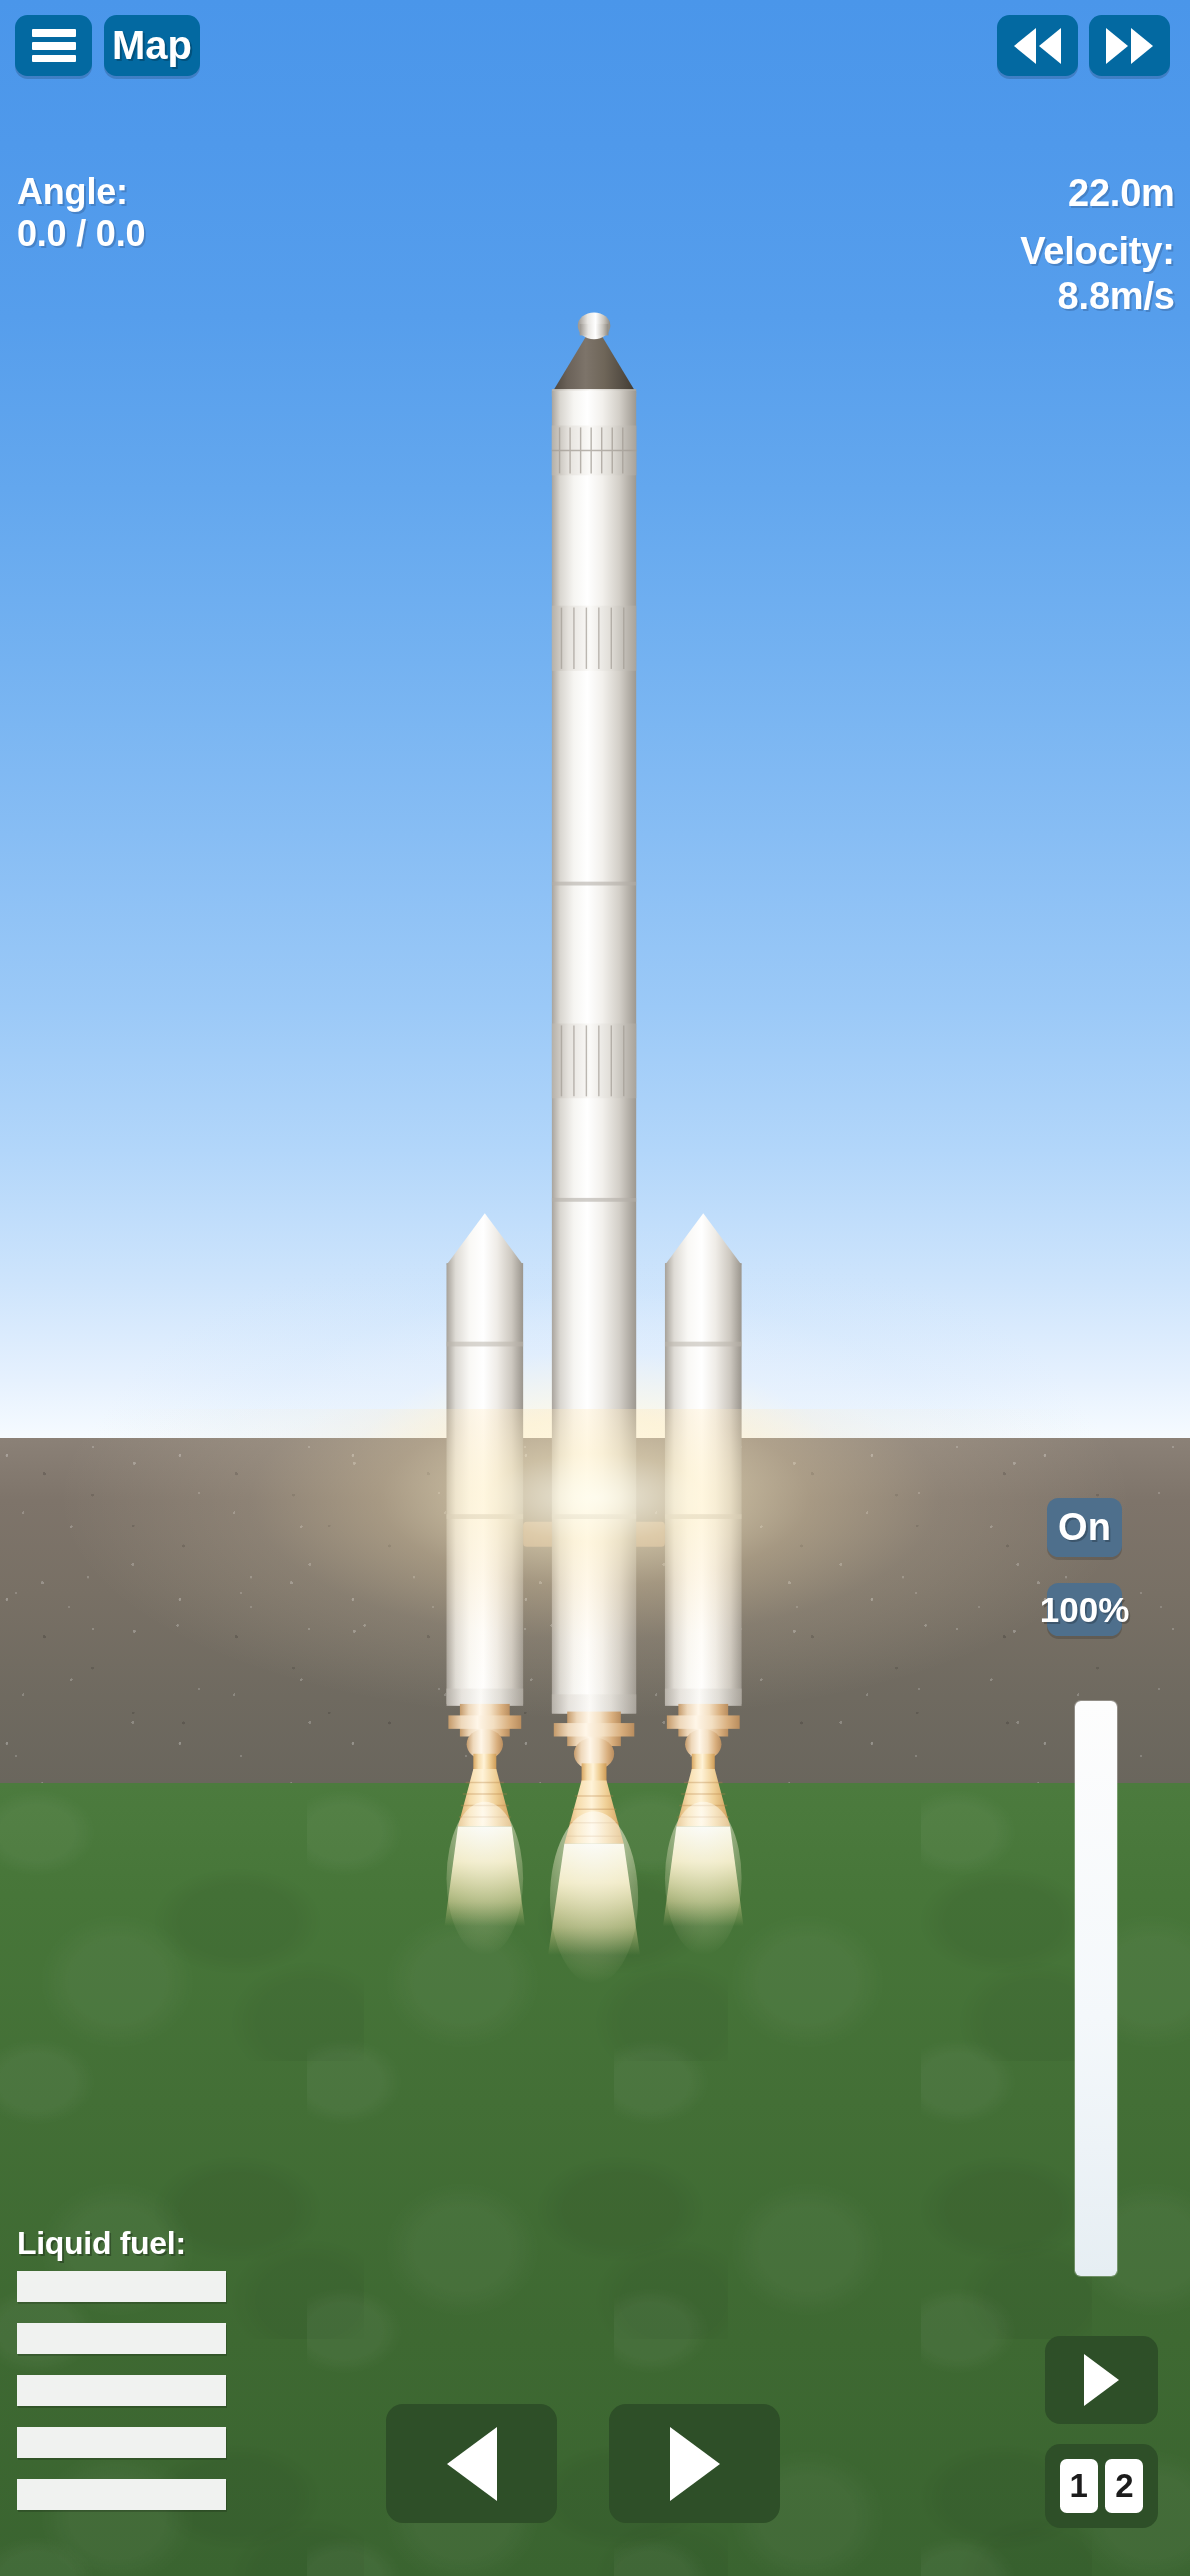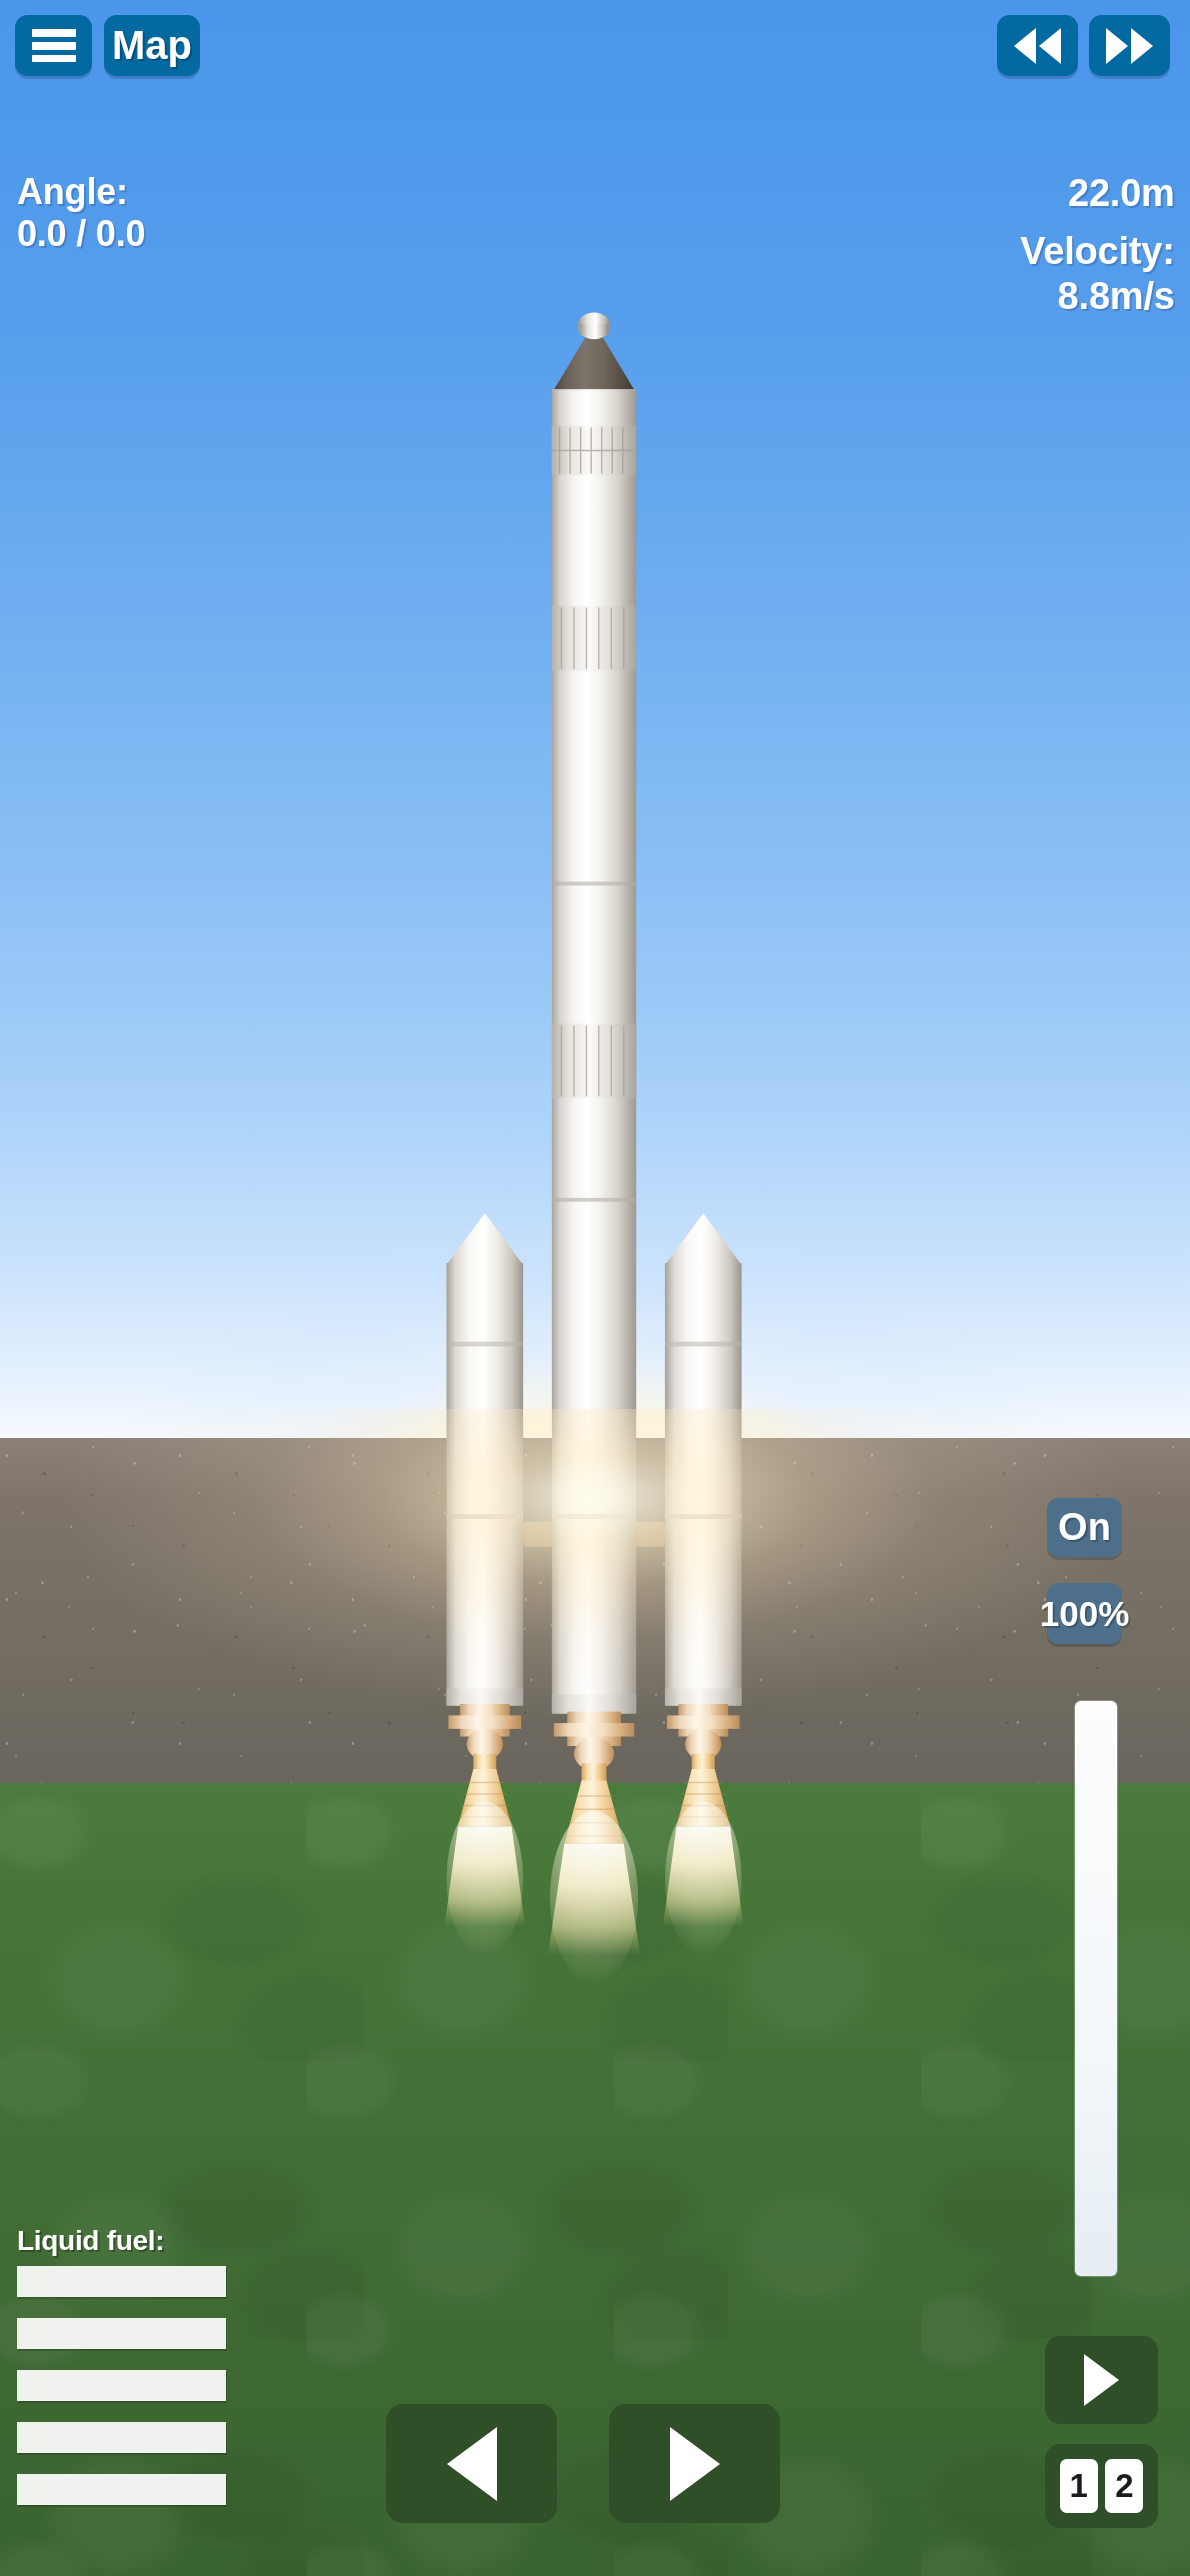--- a/index.html
+++ b/index.html
@@ -127,21 +127,21 @@
 
   .tri { width:0;height:0; }
   .tri-l { border-top:18px solid transparent; border-bottom:18px solid transparent; border-right:22px solid #fff; }
   .tri-r { border-top:18px solid transparent; border-bottom:18px solid transparent; border-left:22px solid #fff; }
   .dbl { display:flex; gap:2.9px; }
 
   
   #engine-toggle { left:1047px; top:1498px; width:75px; height:59px; border-radius:11.5px;
       background:#4e6f8c; }
   #engine-toggle .btn-label { font-size:38px; }
-  #throttle-readout { left:1047px; top:1583px; width:75px; height:61px; border-radius:11.5px;
+  #throttle-readout { left:1047px; top:1583px; width:75px; height:53px; border-radius:11.5px;
       background:#4e6f8c; }
   #throttle-readout .btn-label { font-size:35px; }
 
   
   #throttle-slider {
     position:absolute; left:1075px; top:1701px; width:42px; height:575px;
     border-radius:5.8px; z-index:20; cursor:pointer;
     background:linear-gradient(to bottom, #fdfdfd 0%, #f4f8fb 55%, #e6eef3 100%);
     box-shadow:0 0 0 1px rgba(255,255,255,.25);
   }
@@ -162,21 +162,21 @@
 
   .stage-chip {
     width:38px; height:54px; background:#fff; border-radius:6.7px;
     display:flex; align-items:center; justify-content:center;
     color:#1c1c1c; font-weight:bold; font-size:33px;
   }
 
   
   #fuel-gauge { position:absolute; left:17px; top:2225px; z-index:20; width:288px; }
   #fuel-label {
-    color:#fff; font-weight:bold; font-size:28px; letter-spacing:-0.3px;
+    color:#fff; font-weight:bold; font-size:32px; letter-spacing:-0.3px;
     text-shadow:1.9px 1.9px 0 rgba(0,0,0,.28); margin-bottom:9px;
   }
   .fuel-bar {
     width:209px; height:31px; background:#f0f2f0; margin-bottom:21px;
     box-shadow:1px 1.9px 0 rgba(0,0,0,.18);
   }
 </style>
 </head>
 <body>
 

